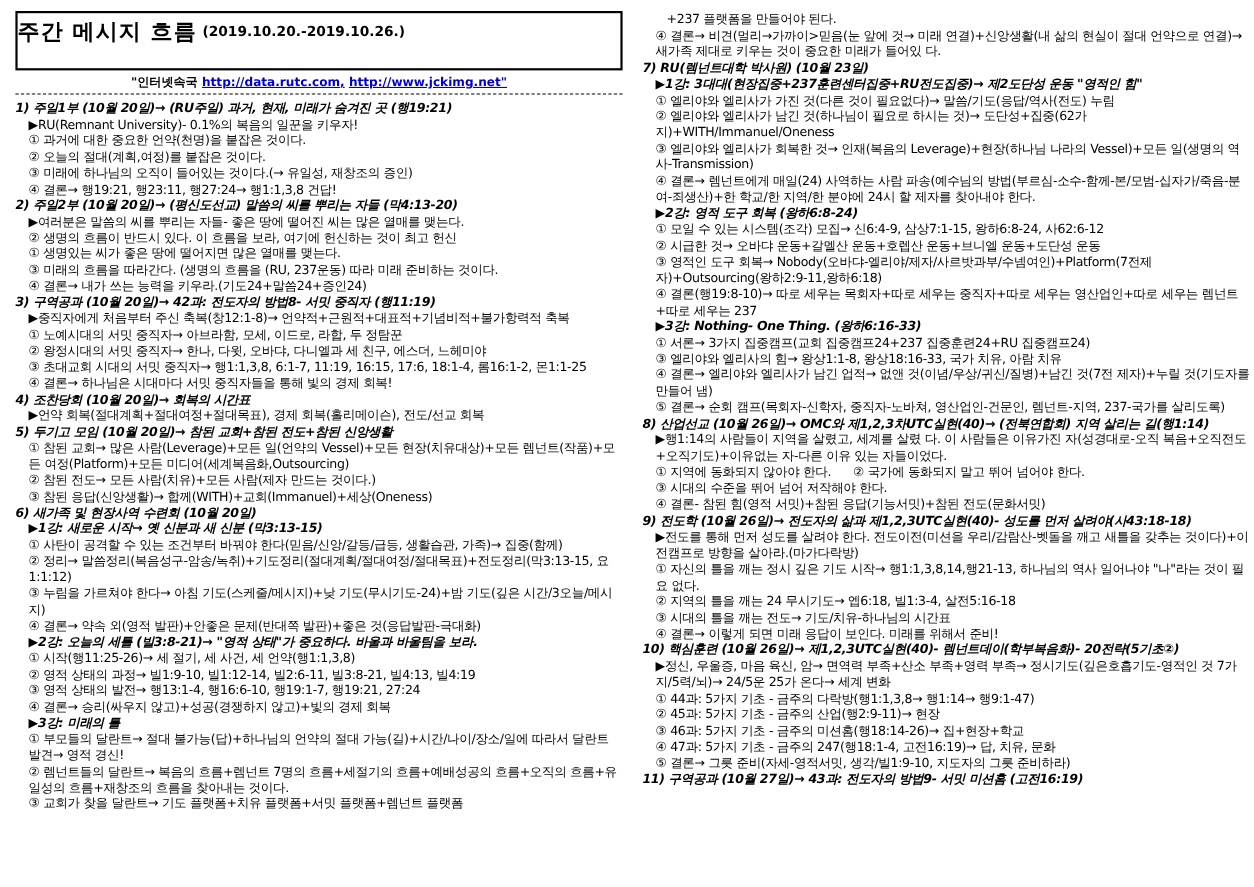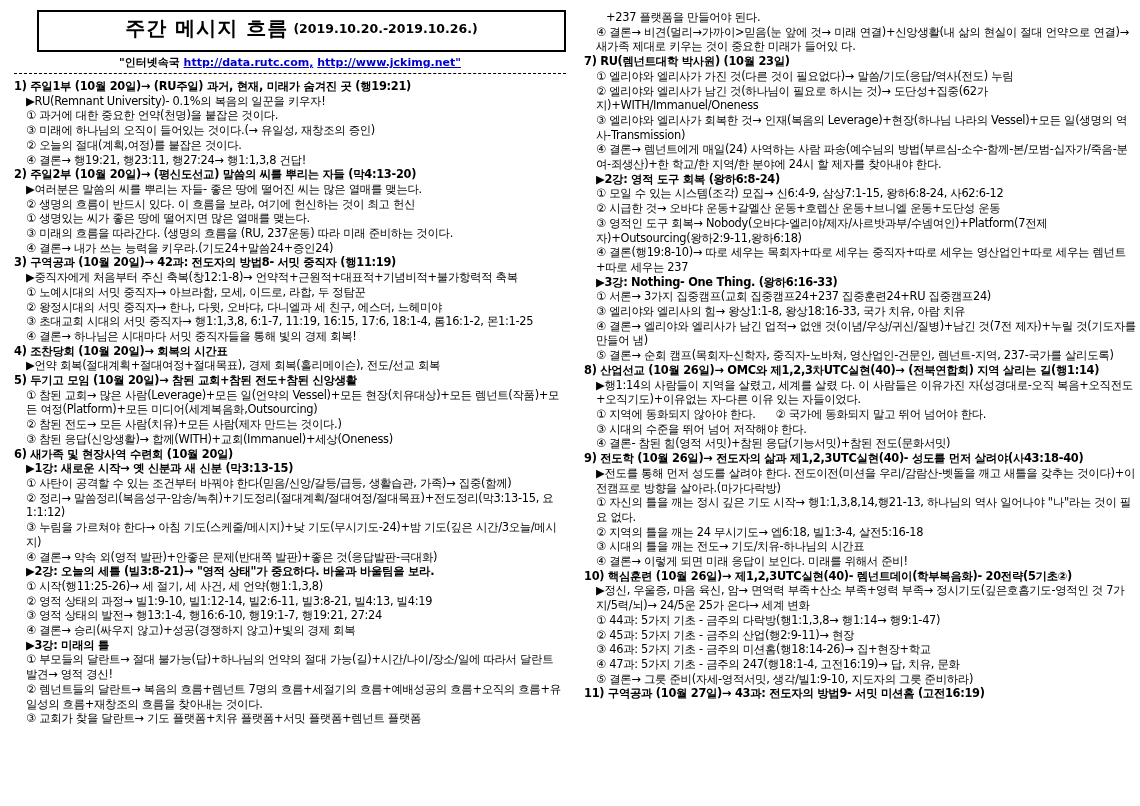--- a/index.html
+++ b/index.html
@@ -21,24 +21,22 @@
     gap:18px;
     height:100%;
   }
   .col{
     width:552px;
     flex:0 0 552px;
   }
   
   .hdr{
     border:2px solid #000;
-    text-align:center;
-    padding:3px 0 8px 0;
+    padding:3px 0 20px 0;
     margin-bottom:3px;
-    margin-left:23px;
   }
   .hdr-title{
     font-size:20px;
     font-weight:bold;
     letter-spacing:1px;
     display:inline;
   }
   .hdr-range{
     font-size:12.5px;
     font-weight:bold;
@@ -58,21 +56,21 @@
     height:0;
   }
   
   .l{
     font-size:11.4px;
     line-height:1.29;
     white-space:pre-wrap;
     margin:0;
     letter-spacing:-0.3px;
   }
-  .l.b{font-weight:bold;}
+  .l.b{font-weight:bold;font-style:italic;}
   .i1{padding-left:12px;}
   .i2{padding-left:22px;}
 </style>
 </head>
 <body>
 
 <div class="page">
   <div class="cols">
 
     <div class="col">
@@ -83,22 +81,22 @@
       <div class="hdr-sub">
         <span>"인터넷속국</span>
         <a href="#">http://data.rutc.com,</a>
         <a href="#">http://www.jckimg.net"</a>
       </div>
       <div class="hdr-rule"></div>
       <div id="left-body">
           <div class="l b i0">1) 주일1부 (10월 20일)→ (RU주일) 과거, 현재, 미래가 숨겨진 곳 (행19:21)</div>
           <div class="l i1">▶RU(Remnant University)- 0.1%의 복음의 일꾼을 키우자!</div>
           <div class="l i1">① 과거에 대한 중요한 언약(천명)을 붙잡은 것이다.</div>
+          <div class="l i1">② 오늘의 절대(계획,여정)를 붙잡은 것이다.</div>
           <div class="l i1">③ 미래에 하나님의 오직이 들어있는 것이다.(→ 유일성, 재창조의 증인)</div>
-          <div class="l i1">② 오늘의 절대(계획,여정)를 붙잡은 것이다.</div>
           <div class="l i1">④ 결론→ 행19:21, 행23:11, 행27:24→ 행1:1,3,8 건답!</div>
           <div class="l b i0">2) 주일2부 (10월 20일)→ (평신도선교) 말씀의 씨를 뿌리는 자들 (막4:13-20)</div>
           <div class="l i1">▶여러분은 말씀의 씨를 뿌리는 자들- 좋은 땅에 떨어진 씨는 많은 열매를 맺는다.</div>
           <div class="l i1">② 생명의 흐름이 반드시 있다. 이 흐름을 보라, 여기에 헌신하는 것이 최고 헌신</div>
           <div class="l i1">① 생명있는 씨가 좋은 땅에 떨어지면 많은 열매를 맺는다.</div>
           <div class="l i1">③ 미래의 흐름을 따라간다. (생명의 흐름을 (RU, 237운동) 따라 미래 준비하는 것이다.</div>
           <div class="l i1">④ 결론→ 내가 쓰는 능력을 키우라.(기도24+말씀24+증인24)</div>
           <div class="l b i0">3) 구역공과 (10월 20일)→ 42과: 전도자의 방법8- 서밋 중직자 (행11:19)</div>
           <div class="l i1">▶중직자에게 처음부터 주신 축복(창12:1-8)→ 언약적+근원적+대표적+기념비적+불가항력적 축복</div>
           <div class="l i1">① 노예시대의 서밋 중직자→ 아브라함, 모세, 이드로, 라합, 두 정탐꾼</div>
@@ -127,40 +125,41 @@
           <div class="l i1">② 렘넌트들의 달란트→ 복음의 흐름+렘넌트 7명의 흐름+세절기의 흐름+예배성공의 흐름+오직의 흐름+유일성의 흐름+재창조의 흐름을 찾아내는 것이다.</div>
           <div class="l i1">③ 교회가 찾을 달란트→ 기도 플랫폼+치유 플랫폼+서밋 플랫폼+렘넌트 플랫폼</div>
         </div>
     </div>
 
     <div class="col">
       <div id="right-body">
           <div class="l i2">+237 플랫폼을 만들어야 된다.</div>
           <div class="l i1">④ 결론→ 비견(멀리→가까이&gt;믿음(눈 앞에 것→ 미래 연결)+신앙생활(내 삶의 현실이 절대 언약으로 연결)→ 새가족 제대로 키우는 것이 중요한 미래가 들어있 다.</div>
           <div class="l b i0">7) RU(렘넌트대학 박사원) (10월 23일)</div>
+          <div class="l b i1">▶1강: 3대대(현장집중+237훈련센터집중+RU전도집중)→ 제2도단성 운동 "영적인 힘"</div>
           <div class="l i1">① 엘리야와 엘리사가 가진 것(다른 것이 필요없다)→ 말씀/기도(응답/역사(전도) 누림</div>
           <div class="l i1">② 엘리야와 엘리사가 남긴 것(하나님이 필요로 하시는 것)→ 도단성+집중(62가지)+WITH/Immanuel/Oneness</div>
           <div class="l i1">③ 엘리야와 엘리사가 회복한 것→ 인재(복음의 Leverage)+현장(하나님 나라의 Vessel)+모든 일(생명의 역사-Transmission)</div>
           <div class="l i1">④ 결론→ 렘넌트에게 매일(24) 사역하는 사람 파송(예수님의 방법(부르심-소수-함께-본/모범-십자가/죽음-분여-죄생산)+한 학교/한 지역/한 분야에 24시 할 제자를 찾아내야 한다. </div>
           <div class="l b i1">▶2강: 영적 도구 회복 (왕하6:8-24)</div>
           <div class="l i1">① 모일 수 있는 시스템(조각) 모집→ 신6:4-9, 삼상7:1-15, 왕하6:8-24, 사62:6-12</div>
           <div class="l i1">② 시급한 것→ 오바댜 운동+갈멜산 운동+호렙산 운동+브니엘 운동+도단성 운동</div>
           <div class="l i1">③ 영적인 도구 회복→ Nobody(오바댜-엘리야/제자/사르밧과부/수넴여인)+Platform(7전제자)+Outsourcing(왕하2:9-11,왕하6:18)</div>
           <div class="l i1">④ 결론(행19:8-10)→ 따로 세우는 목회자+따로 세우는 중직자+따로 세우는 영산업인+따로 세우는 렘넌트+따로 세우는 237</div>
           <div class="l b i1">▶3강: Nothing- One Thing. (왕하6:16-33)</div>
           <div class="l i1">① 서론→ 3가지 집중캠프(교회 집중캠프24+237 집중훈련24+RU 집중캠프24)</div>
           <div class="l i1">③ 엘리야와 엘리사의 힘→ 왕상1:1-8, 왕상18:16-33, 국가 치유, 아람 치유</div>
           <div class="l i1">④ 결론→ 엘리야와 엘리사가 남긴 업적→ 없앤 것(이념/우상/귀신/질병)+남긴 것(7전 제자)+누릴 것(기도자를 만들어 냄)</div>
           <div class="l i1">⑤ 결론→ 순회 캠프(목회자-신학자, 중직자-노바쳐, 영산업인-건문인, 렘넌트-지역, 237-국가를 살리도록)</div>
           <div class="l b i0">8) 산업선교 (10월 26일)→ OMC와 제1,2,3차UTC실현(40)→ (전북연합회) 지역 살리는 길(행1:14)</div>
           <div class="l i1">▶행1:14의 사람들이 지역을 살렸고, 세계를 살렸 다. 이 사람들은 이유가진 자(성경대로-오직 복음+오직전도+오직기도)+이유없는 자-다른 이유 있는 자들이었다.</div>
           <div class="l i1">① 지역에 동화되지 않아야 한다.      ② 국가에 동화되지 말고 뛰어 넘어야 한다.</div>
           <div class="l i1">③ 시대의 수준을 뛰어 넘어 저작해야 한다.</div>
           <div class="l i1">④ 결론- 참된 힘(영적 서밋)+참된 응답(기능서밋)+참된 전도(문화서밋)</div>
-          <div class="l b i0">9) 전도학 (10월 26일)→ 전도자의 삶과 제1,2,3UTC실현(40)- 성도를 먼저 살려야(사43:18-40)</div>
+          <div class="l b i0">9) 전도학 (10월 26일)→ 전도자의 삶과 제1,2,3UTC실현(40)- 성도를 먼저 살려야(사43:18-18)</div>
           <div class="l i1">▶전도를 통해 먼저 성도를 살려야 한다. 전도이전(미션을 우리/감람산-벳돌을 깨고 새틀을 갖추는 것이다)+이전캠프로 방향을 살아라.(마가다락방)</div>
           <div class="l i1">① 자신의 틀을 깨는 정시 깊은 기도 시작→ 행1:1,3,8,14,행21-13, 하나님의 역사 일어나야 "나"라는 것이 필요 없다.</div>
           <div class="l i1">② 지역의 틀을 깨는 24 무시기도→ 엡6:18, 빌1:3-4, 살전5:16-18</div>
           <div class="l i1">③ 시대의 틀을 깨는 전도→ 기도/치유-하나님의 시간표</div>
           <div class="l i1">④ 결론→ 이렇게 되면 미래 응답이 보인다. 미래를 위해서 준비!</div>
           <div class="l b i0">10) 핵심훈련 (10월 26일)→ 제1,2,3UTC실현(40)- 렘넌트데이(학부복음화)- 20전략(5기초②)</div>
           <div class="l i1">▶정신, 우울증, 마음 육신, 암→ 면역력 부족+산소 부족+영력 부족→ 정시기도(깊은호흡기도-영적인 것 7가지/5력/뇌)→ 24/5운 25가 온다→ 세계 변화</div>
           <div class="l i1">① 44과: 5가지 기초 - 금주의 다락방(행1:1,3,8→ 행1:14→ 행9:1-47)</div>
           <div class="l i1">② 45과: 5가지 기초 - 금주의 산업(행2:9-11)→ 현장</div>
           <div class="l i1">③ 46과: 5가지 기초 - 금주의 미션홈(행18:14-26)→ 집+현장+학교</div>

